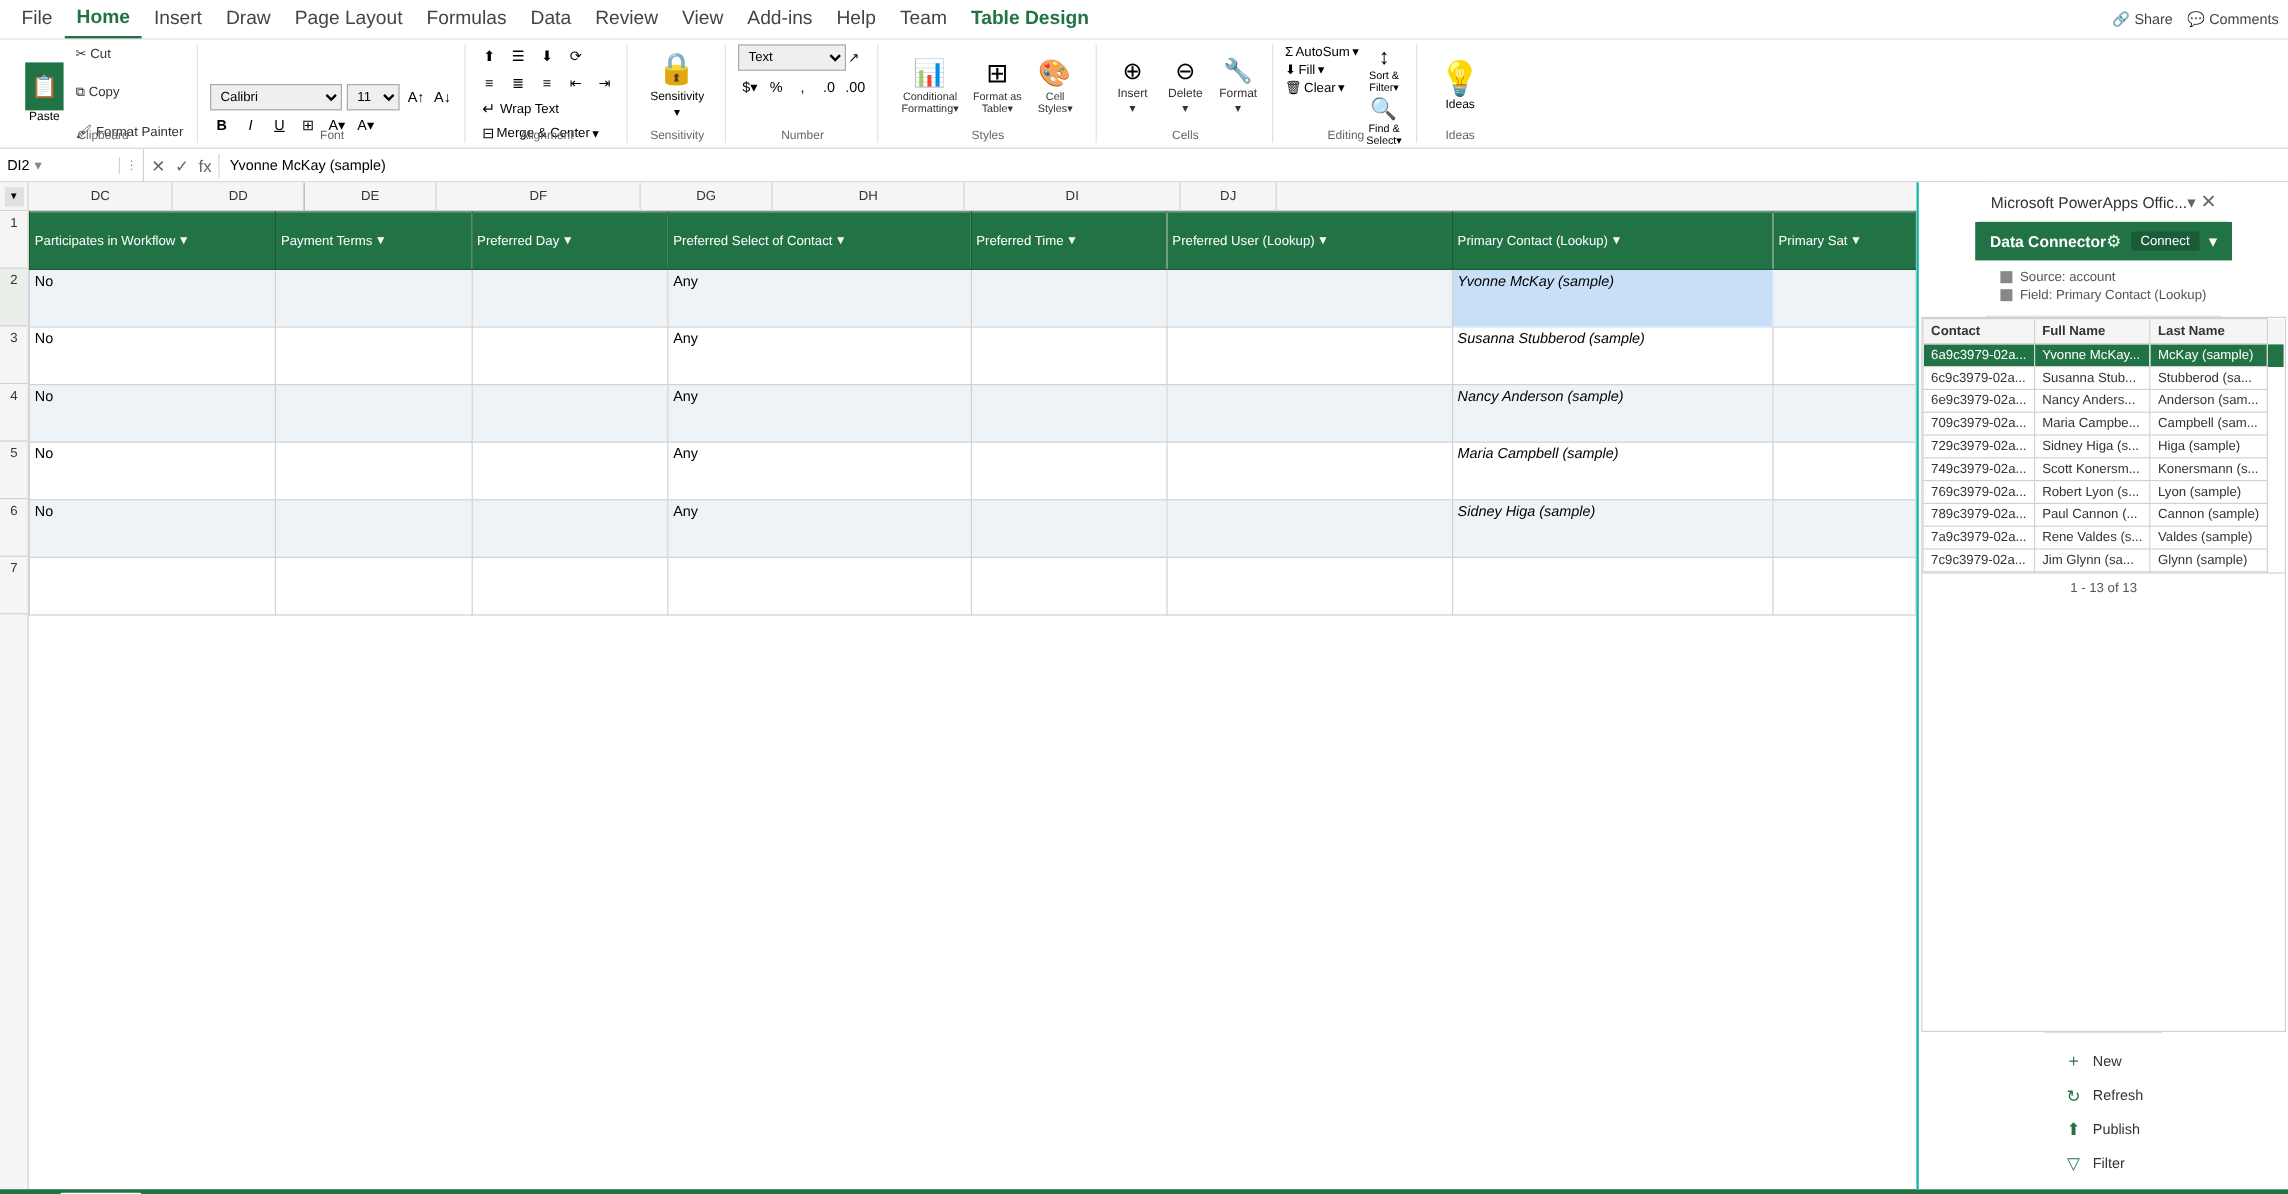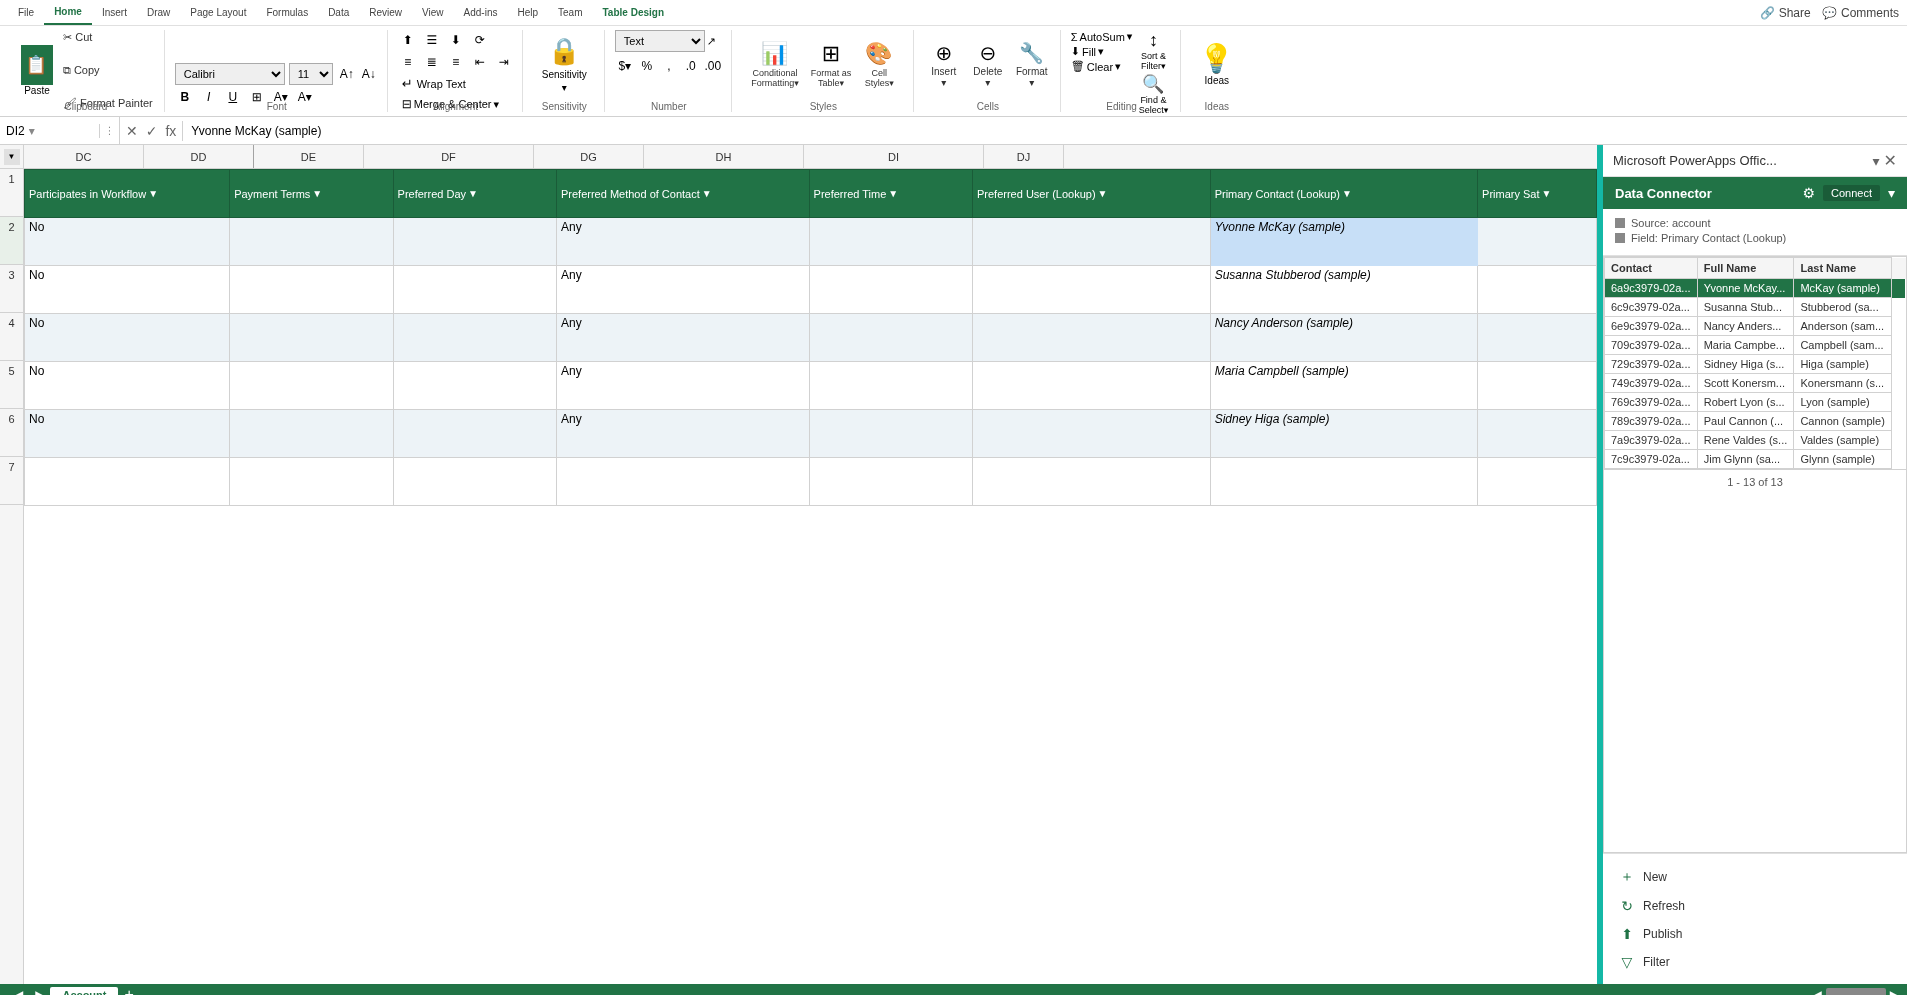--- a/index.html
+++ b/index.html
@@ -1,21 +1,21 @@
 <!DOCTYPE html>
 <html><head>
   <meta charset="utf-8">
   <style>
     * { box-sizing: border-box; margin: 0; padding: 0; }
     body { font-family: 'Segoe UI', Arial, sans-serif; font-size: 12px; background: #fff; overflow: hidden; }
 
     
     .ribbon { background: #fff; border-bottom: 1px solid #d1d1d1; }
     .ribbon-tabs { display: flex; align-items: center; background: #fff; padding: 0 8px; border-bottom: 1px solid #e0e0e0; }
-    .ribbon-tab { padding: 6px 10px; font-size: 10px; color: #444; cursor: pointer; }
+    .ribbon-tab { padding: 6px 10px; font-size: 16px; color: #444; cursor: pointer; }
     .ribbon-tab.active { color: #217346; border-bottom: 2px solid #217346; font-weight: 600; }
     .ribbon-tab.table-design { color: #217346; font-weight: 600; }
     .ribbon-actions { margin-left: auto; display: flex; align-items: center; gap: 12px; font-size: 12px; color: #444; }
     .ribbon-actions span { cursor: pointer; }
 
     .ribbon-content { display: flex; align-items: stretch; padding: 4px 8px; gap: 2px; height: 90px; }
     .ribbon-group { display: flex; flex-direction: column; align-items: center; border-right: 1px solid #e0e0e0; padding: 0 8px; min-width: 60px; position: relative; }
     .ribbon-group:last-child { border-right: none; }
     .ribbon-group-label { font-size: 10px; color: #666; position: absolute; bottom: 0; text-align: center; width: 100%; }
     .ribbon-group-content { display: flex; align-items: center; justify-content: center; flex: 1; gap: 4px; padding-bottom: 14px; }
@@ -67,21 +67,21 @@
     .cells-table td { border: 1px solid #d1d1d1; min-width: 120px; height: 24px; font-size: 12px; padding: 2px 4px; white-space: nowrap; overflow: hidden; vertical-align: top; }
     .cells-table tr:nth-child(odd) td { background: #edf3f7; }
     .cells-table tr:nth-child(even) td { background: #fff; }
 
     
     .header-row td { background: #217346 !important; color: white; font-size: 11px; font-weight: normal; padding: 2px 4px; height: 24px; vertical-align: middle; }
     .header-cell-content { display: flex; align-items: center; gap: 2px; }
     .filter-icon { color: white; font-size: 10px; }
 
     
-    .right-panel { width: 310px; min-width: 310px; border-left: 6px solid #14b8a6; display: flex; flex-direction: column; background: #fff; }
+    .right-panel { width: 310px; min-width: 310px; border-left: 2px solid #14b8a6; display: flex; flex-direction: column; background: #fff; align-items: center; }
     .panel-title-bar { display: flex; align-items: center; justify-content: space-between; padding: 6px 10px; background: #fff; border-bottom: 1px solid #e0e0e0; }
     .panel-title { font-size: 13px; color: #333; font-weight: 500; flex: 1; overflow: hidden; text-overflow: ellipsis; white-space: nowrap; }
     .panel-close { cursor: pointer; color: #666; font-size: 16px; }
     .panel-chevron { cursor: pointer; color: #666; font-size: 14px; margin-right: 4px; }
 
     .data-connector-header { background: #217346; color: white; padding: 8px 12px; display: flex; align-items: center; justify-content: space-between; }
     .data-connector-title { font-size: 13px; font-weight: 600; }
     .dc-icons { display: flex; gap: 8px; align-items: center; }
     .dc-icon { cursor: pointer; color: white; font-size: 14px; }
 
@@ -394,21 +394,21 @@
               </div>
             </td>
             <td style="min-width:110px; background:#217346; color:white; font-size:11px; padding:2px 4px; height:48px; vertical-align:middle; border:1px solid #1a5c38;">
               <div class="header-cell-content">
                 <span>Preferred Day</span>
                 <span class="filter-icon">▼</span>
               </div>
             </td>
             <td style="min-width:170px; background:#217346; color:white; font-size:11px; padding:2px 4px; height:48px; vertical-align:middle; border:1px solid #1a5c38;">
               <div class="header-cell-content">
-                <span>Preferred Method of Contact</span>
+                <span>Preferred Select of Contact</span>
                 <span class="filter-icon">▼</span>
               </div>
             </td>
             <td style="min-width:110px; background:#217346; color:white; font-size:11px; padding:2px 4px; height:48px; vertical-align:middle; border:1px solid #1a5c38;">
               <div class="header-cell-content">
                 <span>Preferred Time</span>
                 <span class="filter-icon">▼</span>
               </div>
             </td>
             <td style="min-width:160px; background:#217346; color:white; font-size:11px; padding:2px 4px; height:48px; vertical-align:middle; border:1px solid #1a5c38;">

